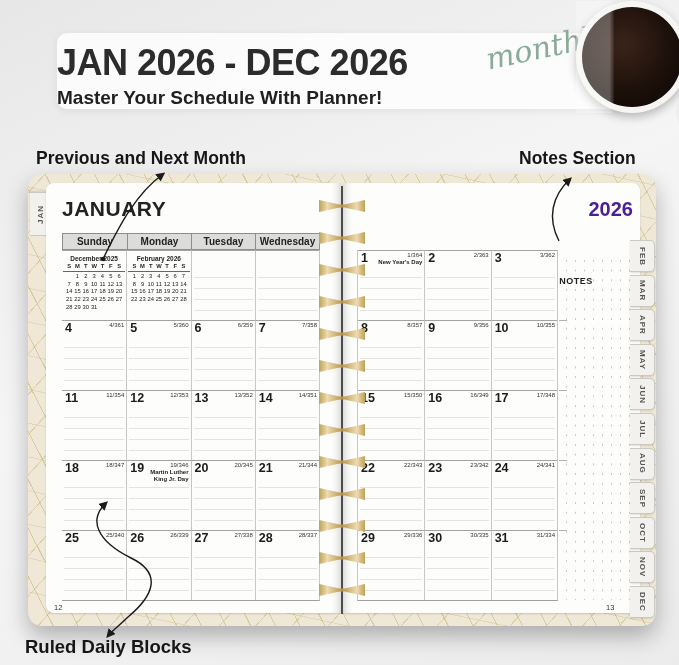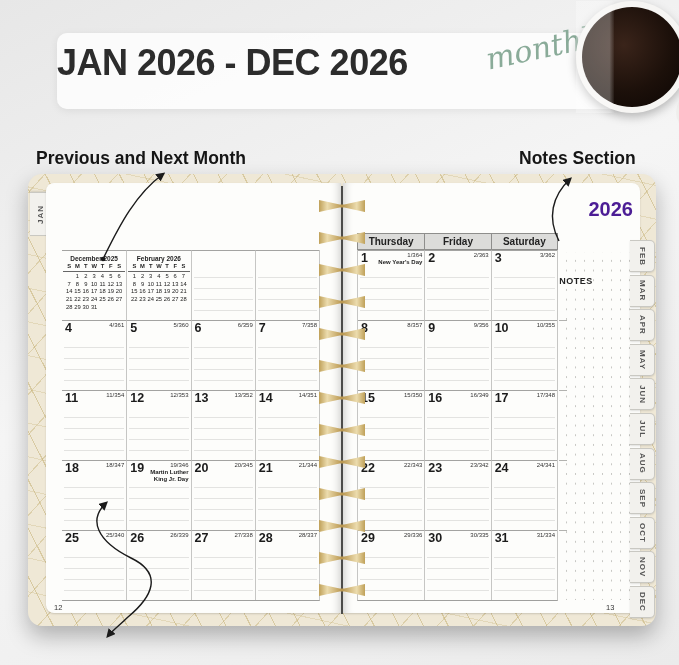--- a/index.html
+++ b/index.html
@@ -111,32 +111,41 @@
 <div class="scene" id="scene" style="--script-green: #84a794; --header-bg: #dcdcda; --cover-cream: #efe8d6;">
 
   <div class="coffee">
     <div class="coffee-inner"></div>
     <div class="coffee-glare"></div>
   </div>
   <div class="cup-handle"></div>
 
   <div class="banner">
     <div class="banner-title">JAN 2026 - DEC 2026</div>
+    <div class="banner-subtitle">Master Your Schedule With Planner!</div>
     <div class="script-overlay">monthly</div>
   </div>
 
   <div class="ann ann-tl">Previous and Next Month</div>
   <div class="ann ann-tr">Notes Section</div>
+  <div class="ann ann-b">Ruled Daily Blocks</div>
 
   <div class="planner" id="planner">
     <div class="cover"></div>
 
     <div class="side-tab left-tab">JAN</div>
 
     <div class="page page-left">
+      <div class="month-title">JANUARY</div>
+      <div class="dh-row" id="left-headers">
+          <div class="dh-cell">Sunday</div>
+          <div class="dh-cell">Monday</div>
+          <div class="dh-cell">Tuesday</div>
+          <div class="dh-cell">Wednesday</div>
+        </div>
       <div class="grid grid-left" id="left-grid">
           <div class="cell c0">
             <div class="mini">
               <div class="mini-title">December 2025</div>
               <div class="mini-grid mini-dow">
                 <span>S</span>
                 <span>M</span>
                 <span>T</span>
                 <span>W</span>
                 <span>T</span>
@@ -376,25 +385,20 @@
                 <div class="day-note">28/337</div>
               </div>
             </div>
           </div>
         </div>
       <div class="pageno pn-left">12</div>
     </div>
 
     <div class="page page-right">
       <div class="year-label">2026</div>
-      <div class="dh-row dh-right" id="right-headers">
-          <div class="dh-cell">Thursday</div>
-          <div class="dh-cell">Friday</div>
-          <div class="dh-cell">Saturday</div>
-        </div>
       <div class="notes-label">NOTES</div>
       <div class="grid grid-right" id="right-grid">
           <div class="cell c0">
             <div class="rules"></div>
             <div class="cell-head">
               <div class="day-num">1</div>
               <div class="cell-right">
                 <div class="day-note">1/364</div>
                 <div class="holiday">New Year's Day</div>
               </div>

